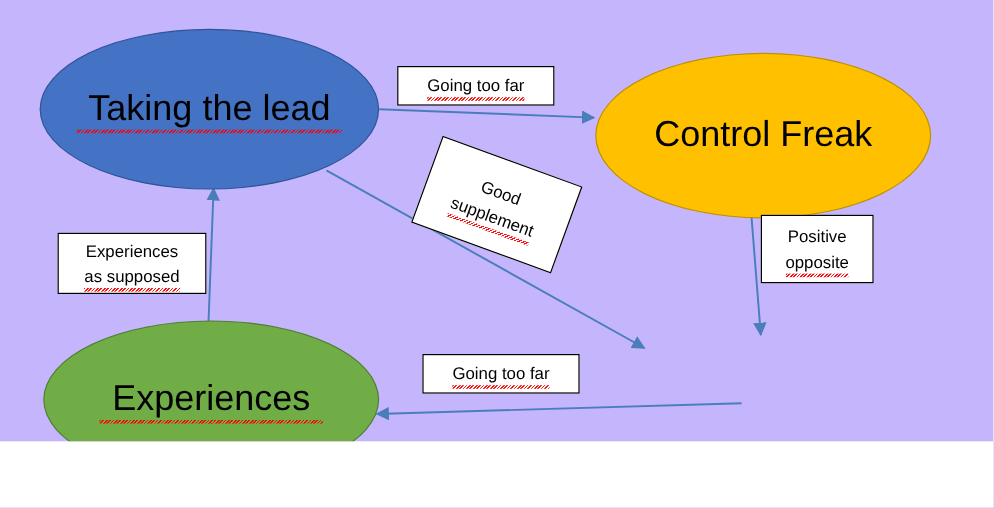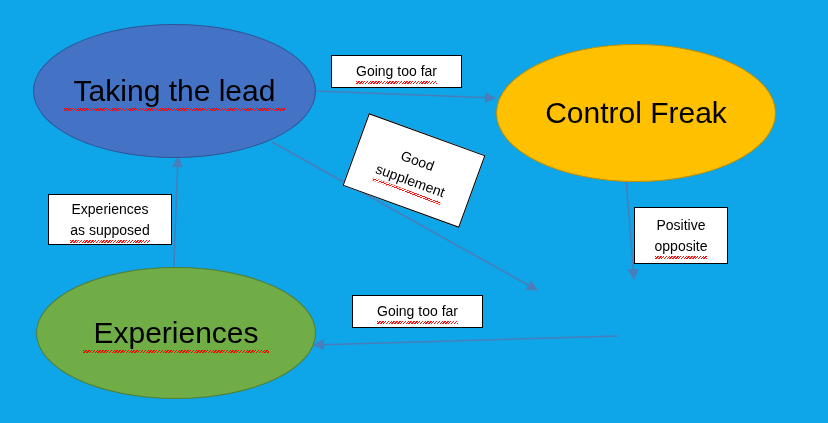--- a/index.html
+++ b/index.html
@@ -3,22 +3,22 @@
 <meta charset="utf-8">
 <style>
   html, body {
     margin: 0;
     padding: 0;
     background: #ffffff;
   }
   #canvas {
     position: relative;
     width: 828px;
-    height: 423px;
-    background: #0ea5e9;
+    height: 368px;
+    background: #c4b5fd;
     overflow: hidden;
     font-family: "Liberation Sans", sans-serif;
   }
   #edges {
     position: absolute;
     left: 0;
     top: 0;
     width: 828px;
     height: 423px;
     pointer-events: none;
@@ -70,21 +70,21 @@
     color: #000000;
     font-size: 14px;
     line-height: 1.5;
     white-space: pre-line;
     z-index: 4;
   }
   .elabel-going-top  { left: 331px; top: 55px;  width: 131px; height: 33px; }
   .elabel-going-bot  { left: 352px; top: 295px; width: 131px; height: 33px; }
   .elabel-exp        { left: 48px;  top: 194px; width: 124px; height: 51px;
                        font-size: 14px; }
-  .elabel-pos        { left: 634px; top: 179px; width: 94px;  height: 57px; margin-top: 28px; }
+  .elabel-pos        { left: 634px; top: 179px; width: 94px;  height: 57px; }
   .elabel-good       { left: 352px; top: 132px; width: 124px; height: 77px;
                        transform: rotate(20deg); }
 
   .squiggle {
     position: relative;
     display: inline-block;
   }
   .squiggle::after {
     content: "";
     position: absolute;

